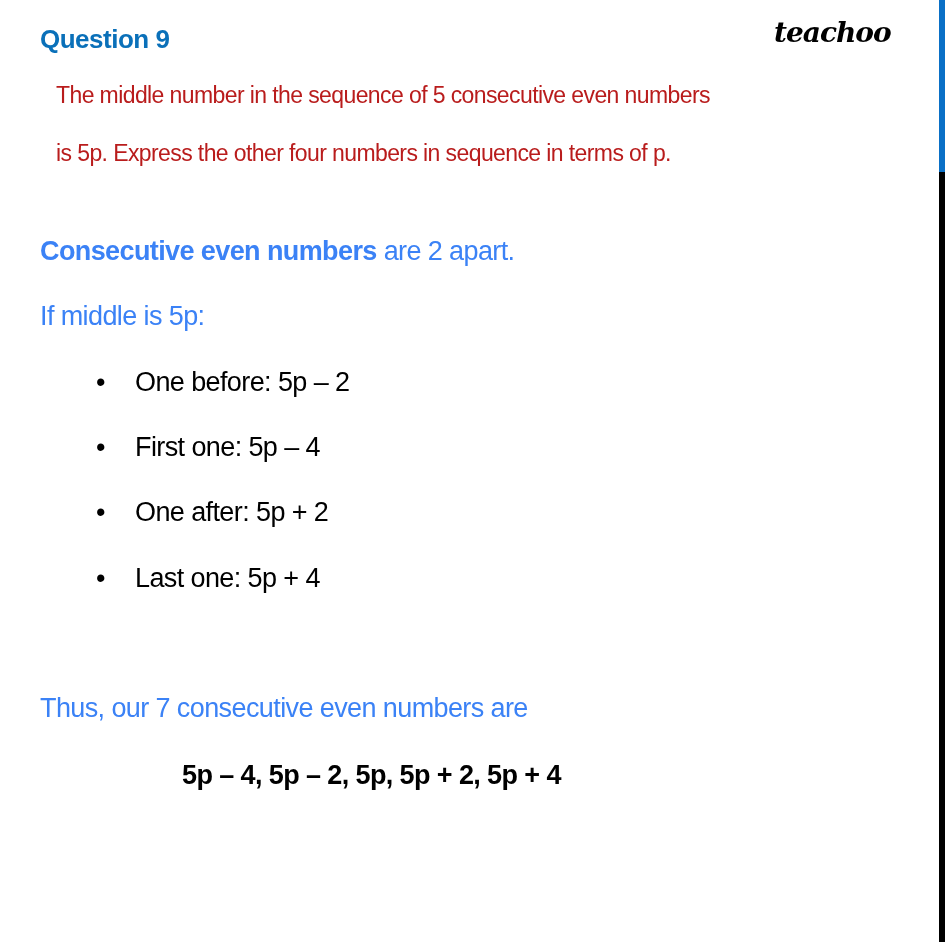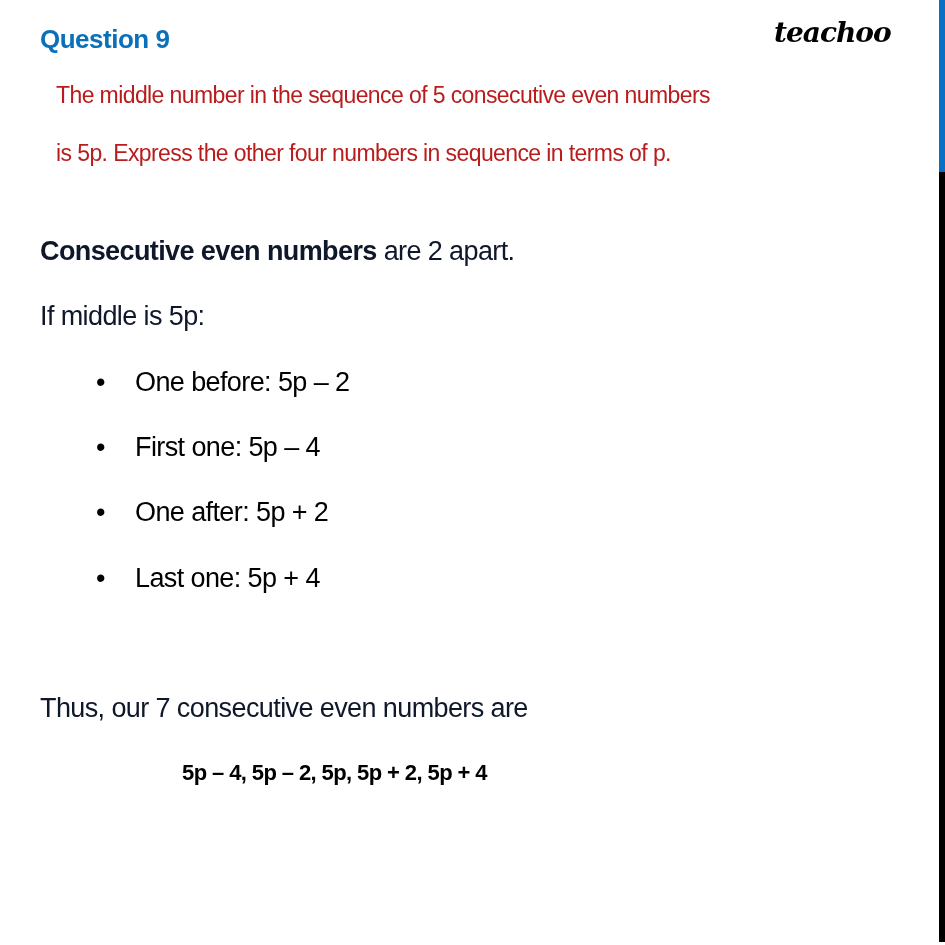--- a/index.html
+++ b/index.html
@@ -16,32 +16,32 @@
     }
     .logo {
       left: 766px; top: 16px; font-size: 28px; font-weight: bold; font-style: italic;
       font-family: "DejaVu Serif", serif; color: #000; letter-spacing: -1px;
     }
     .question {
       left: 48px; font-size: 23px; color: #b91c1c; letter-spacing: -0.6px;
     }
     .q1 { top: 82px; }
     .q2 { top: 140px; }
-    .body-text { font-size: 27px; color: #0f172a; letter-spacing: -0.6px; }
+    .body-text { font-size: 27px; color: #3b82f6; letter-spacing: -0.6px; }
     .p1 { left: 32px; top: 236px; }
     .p2 { left: 32px; top: 301px; }
     .bullet-row { left: 88px; font-size: 27px; letter-spacing: -0.6px; }
     .bullet-dot { display: inline-block; width: 39px; }
     .b1 { top: 367px; }
     .b2 { top: 432px; }
     .b3 { top: 497px; }
     .b4 { top: 563px; }
     .p3 { left: 32px; top: 693px; }
     .answer {
-      left: 174px; top: 760px; font-size: 22px; font-weight: bold; letter-spacing: -0.6px;
+      left: 174px; top: 760px; font-size: 27px; font-weight: bold; letter-spacing: -0.6px;
     }
     .bar-blue { left: 931px; top: 0; width: 14px; height: 172px; background: #0a70c6; }
     .bar-black { left: 931px; top: 172px; width: 14px; height: 770px; background: #000; }
   </style>
 </head>
 <body>
 
 <div class="abs q-title">Question 9</div>
 <div class="abs logo">teachoo</div>
 

